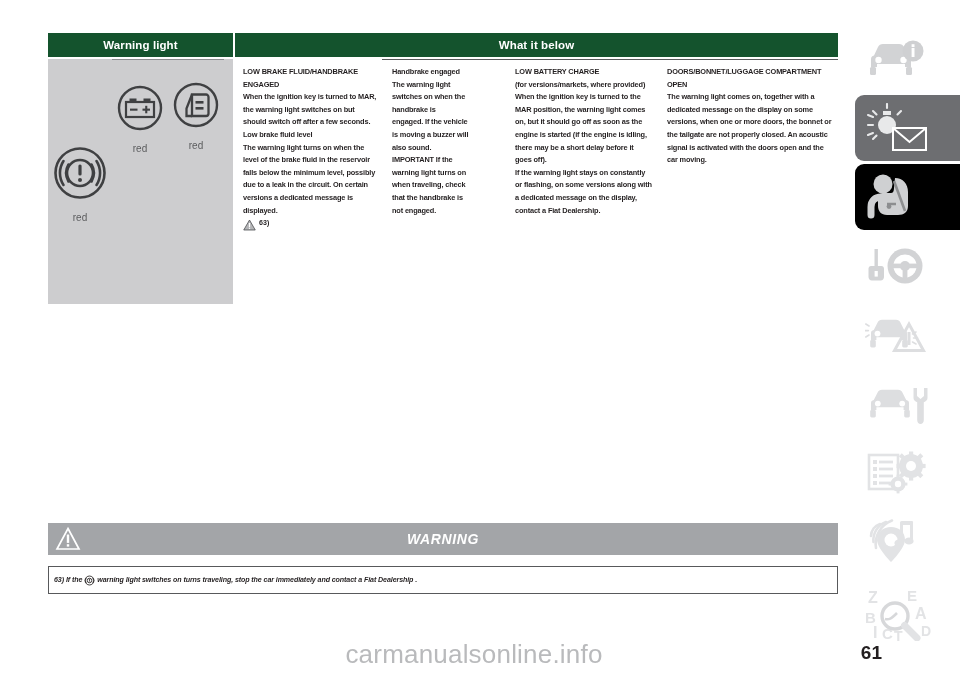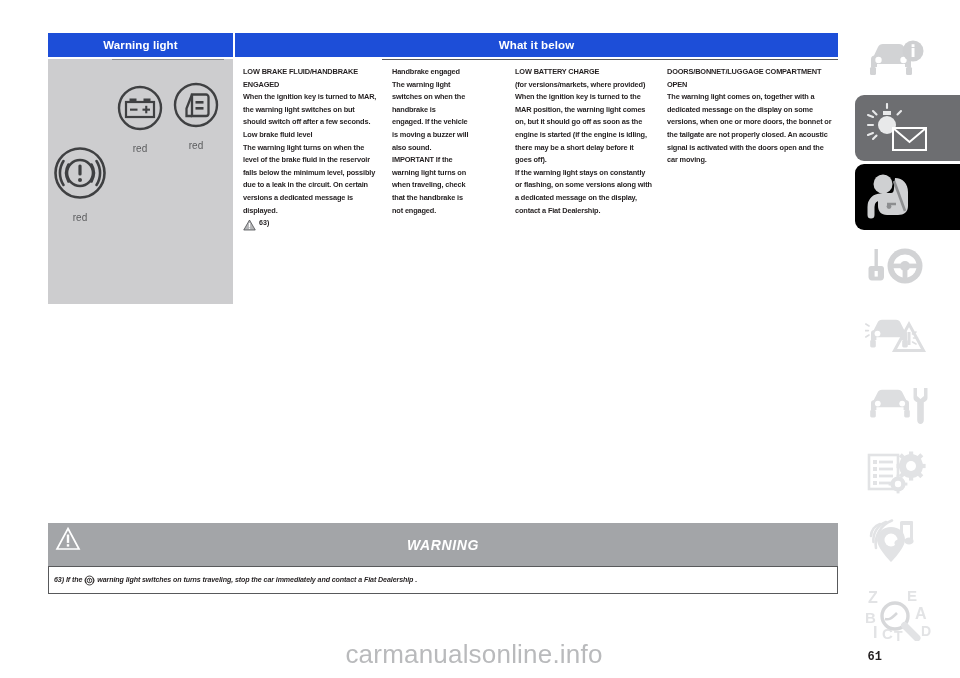--- a/index.html
+++ b/index.html
@@ -28,21 +28,21 @@
     top: 33px;
     width: 790px;
   }
 
   .thead {
     display: flex;
     height: 24px;
     gap: 2px;
   }
   .th {
-    background: #1d4ed8;
+    background: #14532d;
     color: #ffffff;
     font-size: 11.5px;
     font-weight: bold;
     letter-spacing: 0.1px;
     display: flex;
     align-items: center;
     justify-content: center;
   }
   .th.left  { width: 185px; }
   .th.right { flex: 1; }
@@ -124,21 +124,21 @@
     font-weight: bold;
     color: #231f20;
   }
 
   
   .warn-banner {
     position: absolute;
     left: 48px;
     top: 523px;
     width: 790px;
-    height: 44px;
+    height: 32px;
     background: #a3a5a8;
     display: flex;
     align-items: center;
     justify-content: center;
   }
   .warn-banner .label {
     color: #ffffff;
     font-style: italic;
     font-weight: bold;
     font-size: 14px;
@@ -210,24 +210,24 @@
     padding-right: 12px;
     font-size: 26px;
     color: #b9babc;
     letter-spacing: 0.2px;
     font-family: "Liberation Sans", sans-serif;
   }
   .pagenum {
     position: absolute;
     right: 78px;
     bottom: 14px;
-    font-size: 12px;
+    font-size: 19px;
     font-weight: bold;
     color: #231f20;
-    font-family: Liberation Mono, monospace;
+    font-family: Liberation Sans, sans-serif;
   }
 </style>
 </head>
 <body>
 
 <div class="page">
 
   <div class="table-wrap">
 
     <div class="thead">

